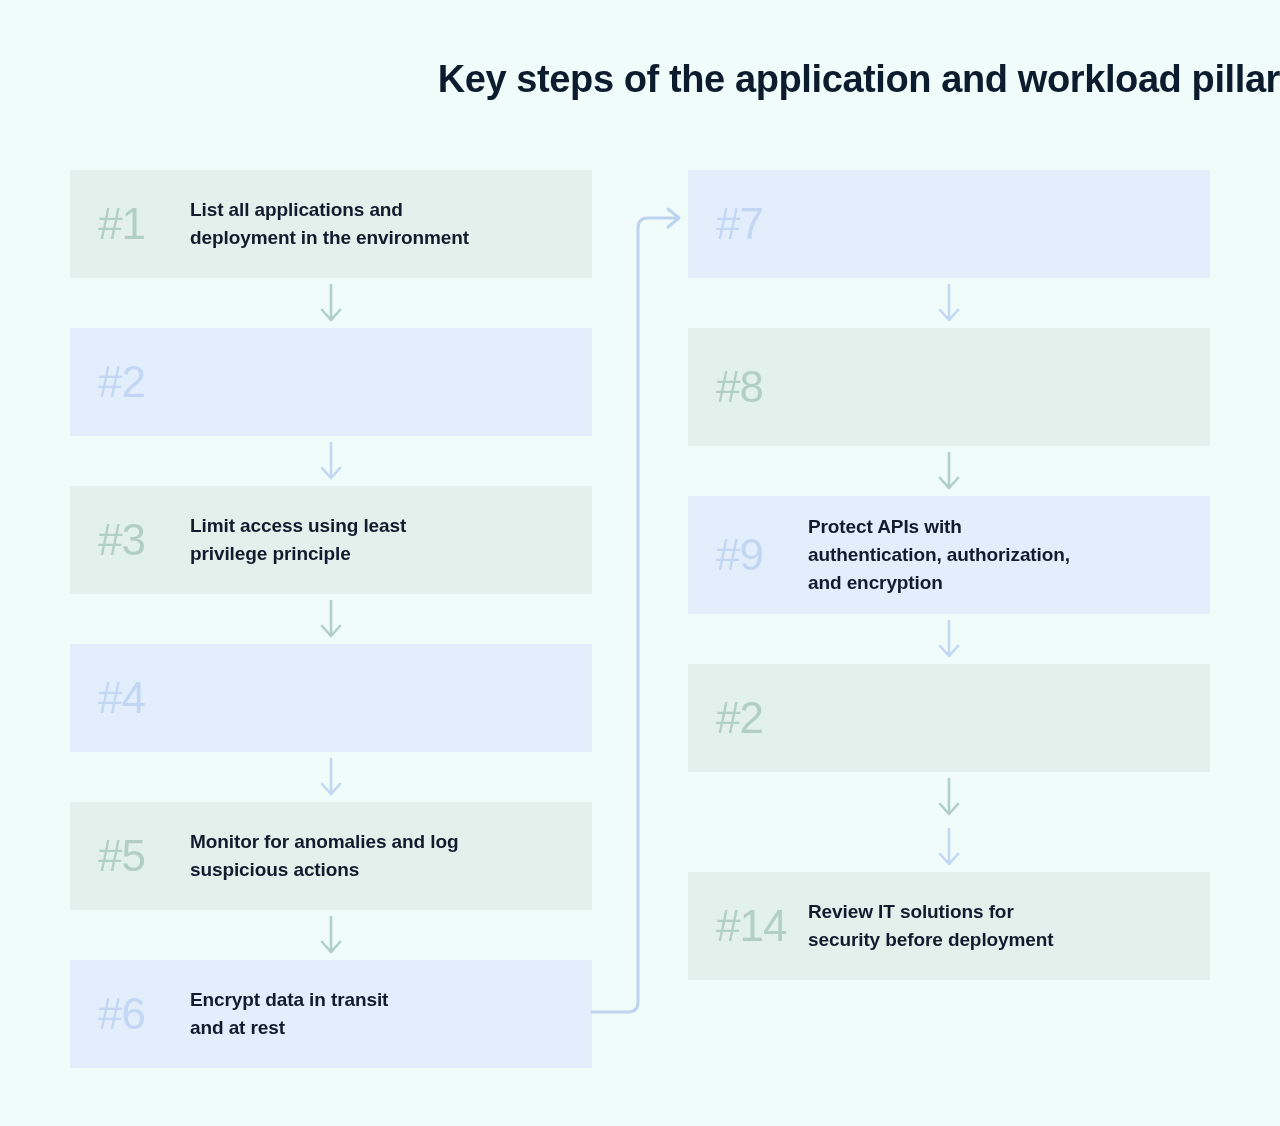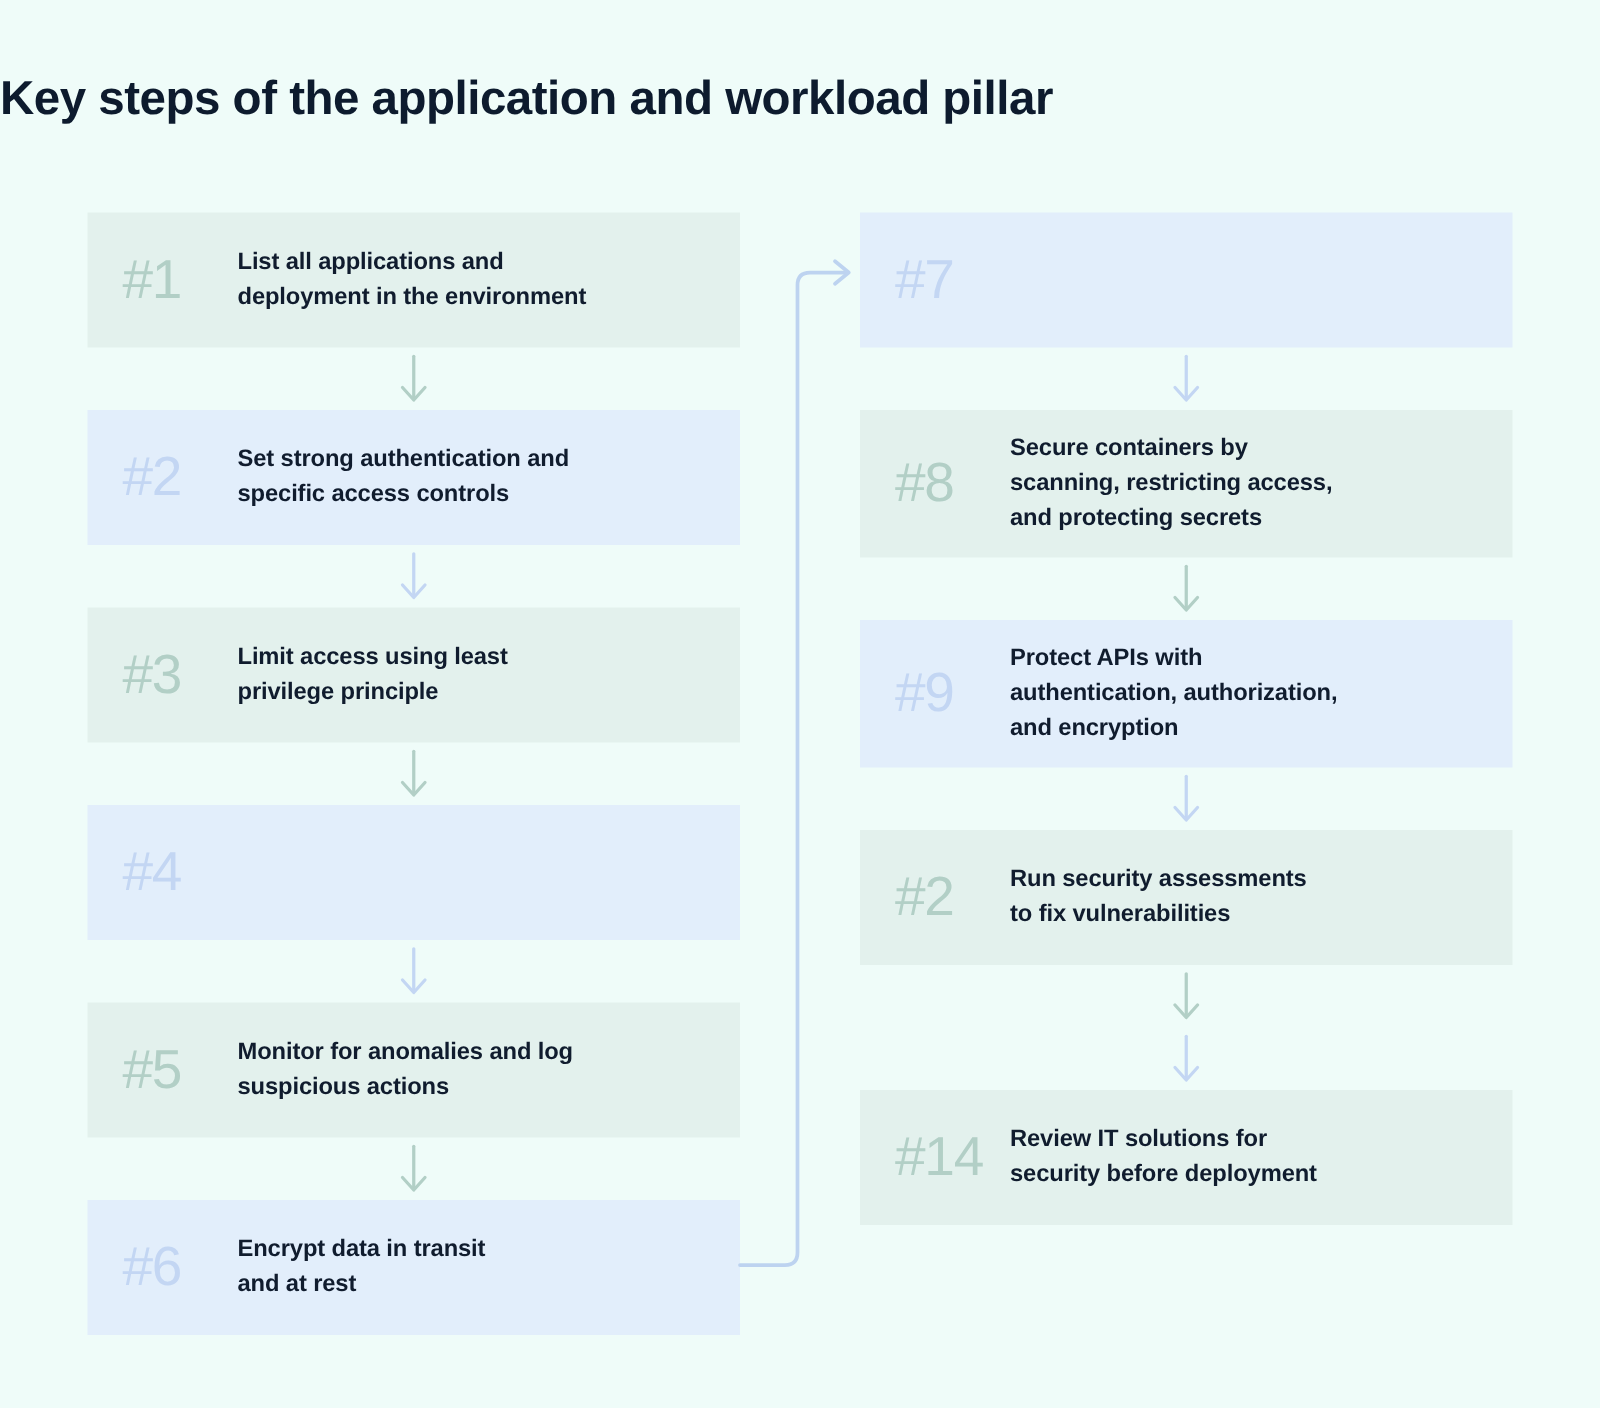--- a/index.html
+++ b/index.html
@@ -19,21 +19,21 @@
     height: 1126px;
     background: #effcf9;
   }
 
   
   #page-title {
     position: absolute;
     left: 0;
     top: 58px;
     width: 1280px;
-    text-align: left;
+    text-align: right;
     font-size: 38px;
     font-weight: 700;
     letter-spacing: -0.4px;
     color: #0d1b2e;
     line-height: 1.15;
   }
 
   
   .column {
     position: absolute;
@@ -117,22 +117,20 @@
 deployment in the environment</div>
       </div>
       <div class="gap">
         <svg class="down-arrow" width="26" height="40" viewBox="0 0 26 40" fill="none">
           <path d="M13 2 L13 36" stroke="#b2cfc6" stroke-width="2.6" stroke-linecap="round"></path>
           <path d="M4 27 L13 37 L22 27" stroke="#b2cfc6" stroke-width="2.6" fill="none" stroke-linecap="round" stroke-linejoin="round"></path>
         </svg>
       </div>
       <div class="step-card tone-blue">
         <div class="step-number">#2</div>
-        <div class="step-text">Set strong authentication and
-specific access controls</div>
       </div>
       <div class="gap">
         <svg class="down-arrow" width="26" height="40" viewBox="0 0 26 40" fill="none">
           <path d="M13 2 L13 36" stroke="#c3d6f3" stroke-width="2.6" stroke-linecap="round"></path>
           <path d="M4 27 L13 37 L22 27" stroke="#c3d6f3" stroke-width="2.6" fill="none" stroke-linecap="round" stroke-linejoin="round"></path>
         </svg>
       </div>
       <div class="step-card tone-green">
         <div class="step-number">#3</div>
         <div class="step-text">Limit access using least
@@ -175,23 +173,20 @@
         <div class="step-number">#7</div>
       </div>
       <div class="gap">
         <svg class="down-arrow" width="26" height="40" viewBox="0 0 26 40" fill="none">
           <path d="M13 2 L13 36" stroke="#c3d6f3" stroke-width="2.6" stroke-linecap="round"></path>
           <path d="M4 27 L13 37 L22 27" stroke="#c3d6f3" stroke-width="2.6" fill="none" stroke-linecap="round" stroke-linejoin="round"></path>
         </svg>
       </div>
       <div class="step-card tone-green tall">
         <div class="step-number">#8</div>
-        <div class="step-text">Secure containers by
-scanning, restricting access,
-and protecting secrets</div>
       </div>
       <div class="gap">
         <svg class="down-arrow" width="26" height="40" viewBox="0 0 26 40" fill="none">
           <path d="M13 2 L13 36" stroke="#b2cfc6" stroke-width="2.6" stroke-linecap="round"></path>
           <path d="M4 27 L13 37 L22 27" stroke="#b2cfc6" stroke-width="2.6" fill="none" stroke-linecap="round" stroke-linejoin="round"></path>
         </svg>
       </div>
       <div class="step-card tone-blue tall">
         <div class="step-number">#9</div>
         <div class="step-text">Protect APIs with
@@ -199,22 +194,20 @@
 and encryption</div>
       </div>
       <div class="gap">
         <svg class="down-arrow" width="26" height="40" viewBox="0 0 26 40" fill="none">
           <path d="M13 2 L13 36" stroke="#c3d6f3" stroke-width="2.6" stroke-linecap="round"></path>
           <path d="M4 27 L13 37 L22 27" stroke="#c3d6f3" stroke-width="2.6" fill="none" stroke-linecap="round" stroke-linejoin="round"></path>
         </svg>
       </div>
       <div class="step-card tone-green">
         <div class="step-number">#2</div>
-        <div class="step-text">Run security assessments
-to fix vulnerabilities</div>
       </div>
       <div class="gap">
         <svg class="down-arrow" width="26" height="40" viewBox="0 0 26 40" fill="none">
           <path d="M13 2 L13 36" stroke="#b2cfc6" stroke-width="2.6" stroke-linecap="round"></path>
           <path d="M4 27 L13 37 L22 27" stroke="#b2cfc6" stroke-width="2.6" fill="none" stroke-linecap="round" stroke-linejoin="round"></path>
         </svg>
       </div>
       <div class="gap">
         <svg class="down-arrow" width="26" height="40" viewBox="0 0 26 40" fill="none">
           <path d="M13 2 L13 36" stroke="#c3d6f3" stroke-width="2.6" stroke-linecap="round"></path>

